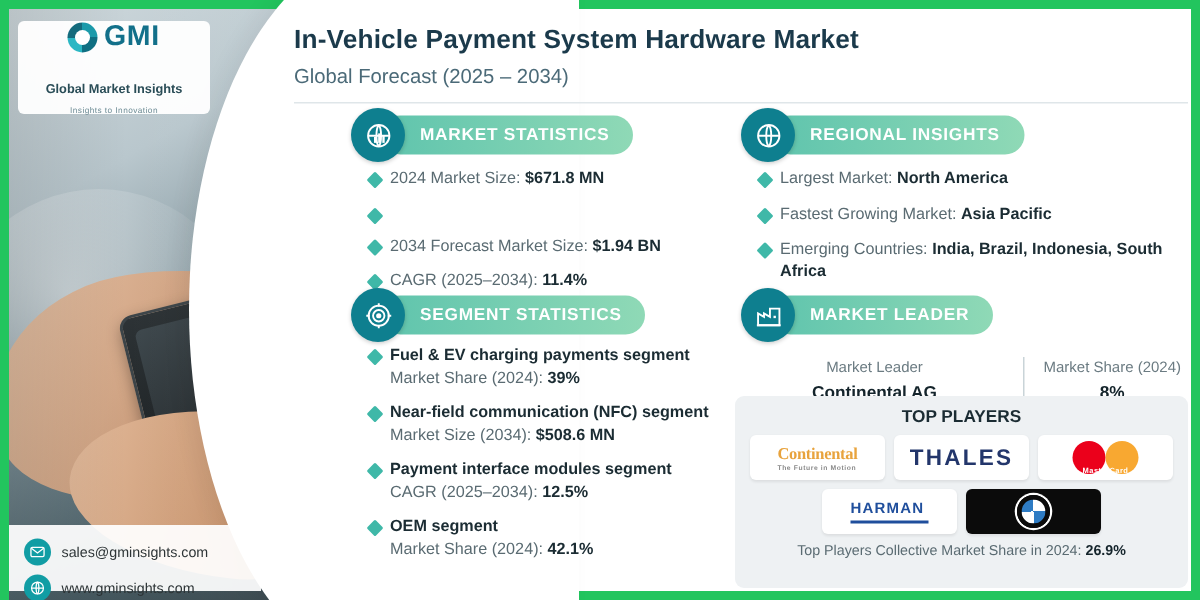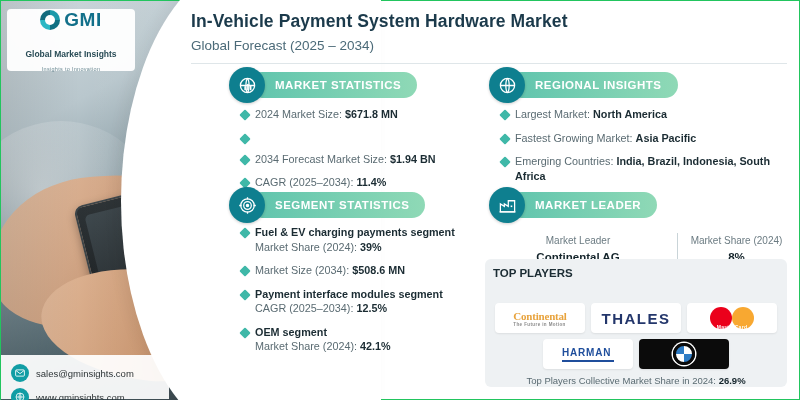--- a/index.html
+++ b/index.html
@@ -6,21 +6,21 @@
   html, body {
     width: 800px; height: 400px;
     font-family: "Liberation Sans", sans-serif;
     background: #ffffff;
     overflow: hidden;
   }
   .infographic {
     position: relative;
     width: 800px; height: 400px;
     background: #ffffff;
-    border: 1px solid #22c55e;
+    border: 6px solid #22c55e;
   }
   
   .photo-panel {
     position: absolute; left: 0; top: 0;
     width: 196px; height: 400px;
     background: linear-gradient(150deg,#cfd9dd 0%, #b9c7cd 28%, #7d9199 55%, #4d6168 78%, #2f3d43 100%);
     overflow: hidden;
   }
   .photo-panel .blur1 {
     position: absolute; left: -40px; top: 120px;
@@ -148,21 +148,21 @@
   .leader-lbl { font-size:10px; color:#6b7b82; }
   .leader-val { font-size:11.5px; color:#14242b; font-weight:bold; margin-top:5px; }
   .leader-div { width:1px; background:#c9d4d8; margin:0 10px; }
   .leader-right { flex:1; text-align:center; padding-top:2px; }
 
   
   .players-card {
     position:absolute; left:484px; top:258px; width:302px; height:128px;
     background:#eef1f3; border-radius:6px; padding:6px 8px 6px;
   }
-  .players-title { font-size:11.5px; font-weight:bold; color:#1b2c33; margin:2px 0 24px; }
+  .players-title { text-align:center; font-size:11.5px; font-weight:bold; color:#1b2c33; margin:2px 0 6px; }
   .logo-grid { display:flex; flex-wrap:wrap; gap:6px; justify-content:center; }
   .lgo {
     width:90px; height:30px; background:#ffffff; border-radius:4px;
     display:flex; align-items:center; justify-content:center;
     font-size:10px; font-weight:bold; color:#222;
     box-shadow:0 1px 2px rgba(0,0,0,.08);
     overflow:hidden;
   }
   .lgo.continental { color:#e8a33d; font-family:"Liberation Serif",serif; font-size:11px; letter-spacing:-.2px; }
   .lgo.continental small { display:block; font-size:4.5px; color:#8a8a8a; letter-spacing:.4px; font-family:"Liberation Sans",sans-serif;}
@@ -295,20 +295,21 @@
     <div class="bul">
       <span class="dot"></span>
       <span>
         <span class="bul-strong" style="display:block;">Fuel &amp; EV charging payments segment</span>
         <span class="bul-text" style="display:block;"><span>Market Share (2024):</span> <b>39%</b></span>
       </span>
     </div>
     <div class="bul">
       <span class="dot"></span>
       <span>
+        <span class="bul-strong" style="display:block;">Near-field communication (NFC) segment</span>
         <span class="bul-text" style="display:block;"><span>Market Size (2034):</span> <b>$508.6 MN</b></span>
       </span>
     </div>
     <div class="bul">
       <span class="dot"></span>
       <span>
         <span class="bul-strong" style="display:block;">Payment interface modules segment</span>
         <span class="bul-text" style="display:block;"><span>CAGR (2025–2034):</span> <b>12.5%</b></span>
       </span>
     </div>

